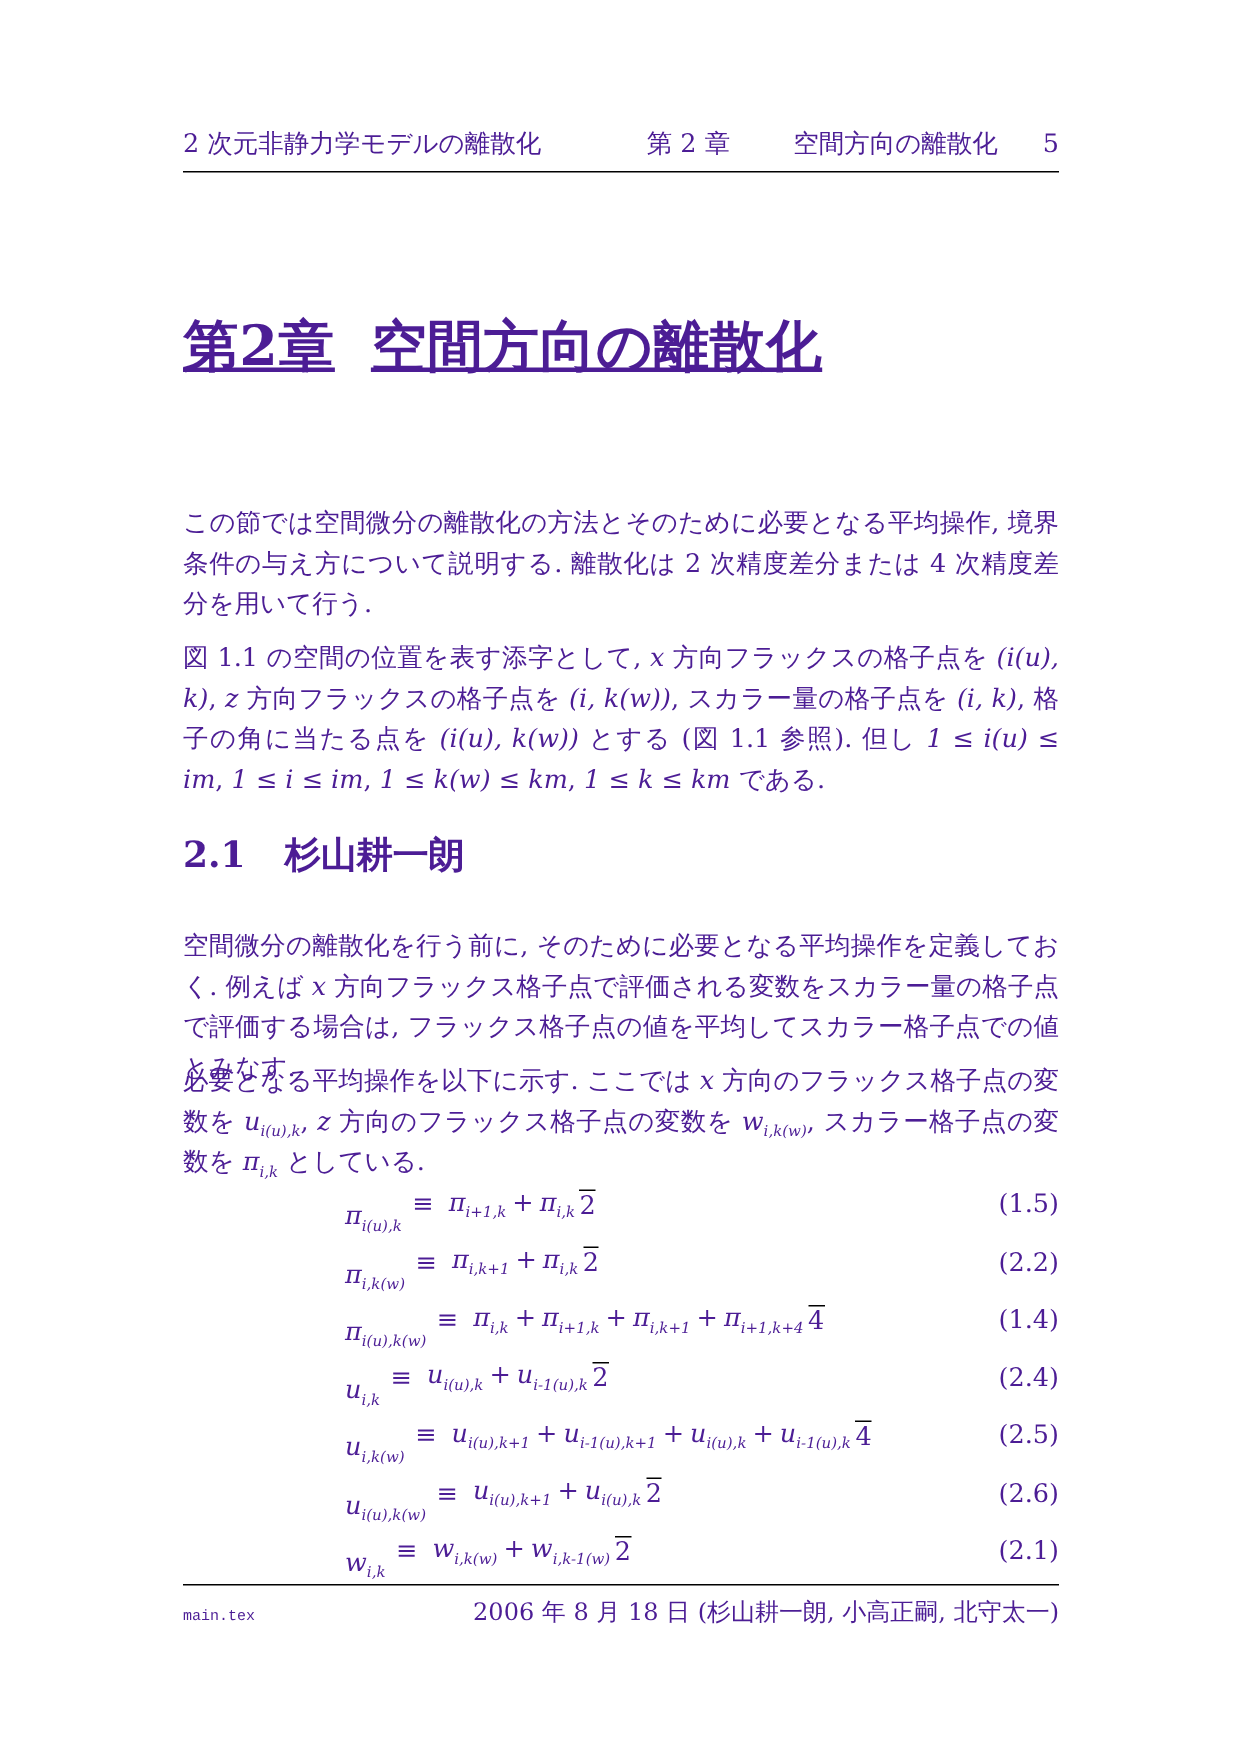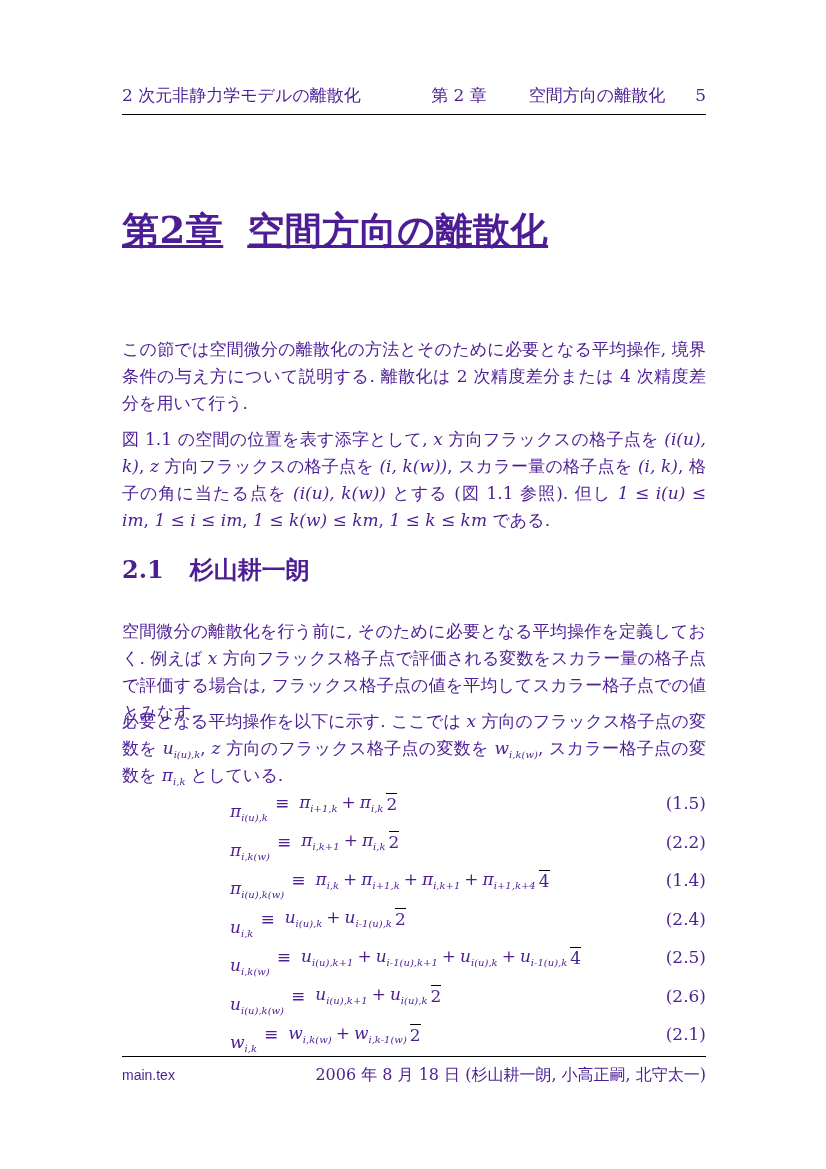--- a/index.html
+++ b/index.html
@@ -62,21 +62,21 @@
   .plus{font-style:normal;padding:0 4px;}
   .eq-label{margin-left:auto;font-style:normal;}
   
   .footer{
     position:absolute;left:122px;top:1056px;width:584px;
     border-top:1px solid #000;
     padding-top:8px;
     display:flex;align-items:baseline;
     font-size:16px;
   }
-  .footer-left{font-family:Liberation Sans, sans-serif;font-size:14px;}
+  .footer-left{font-family:Liberation Mono, monospace;font-size:10px;}
   .footer-right{margin-left:auto;}
 </style>
 </head>
 <body>
 
 <div class="page">
 
   <div class="header">
     <span class="header-left">2 次元非静力学モデルの離散化</span>
     <span class="header-right">

